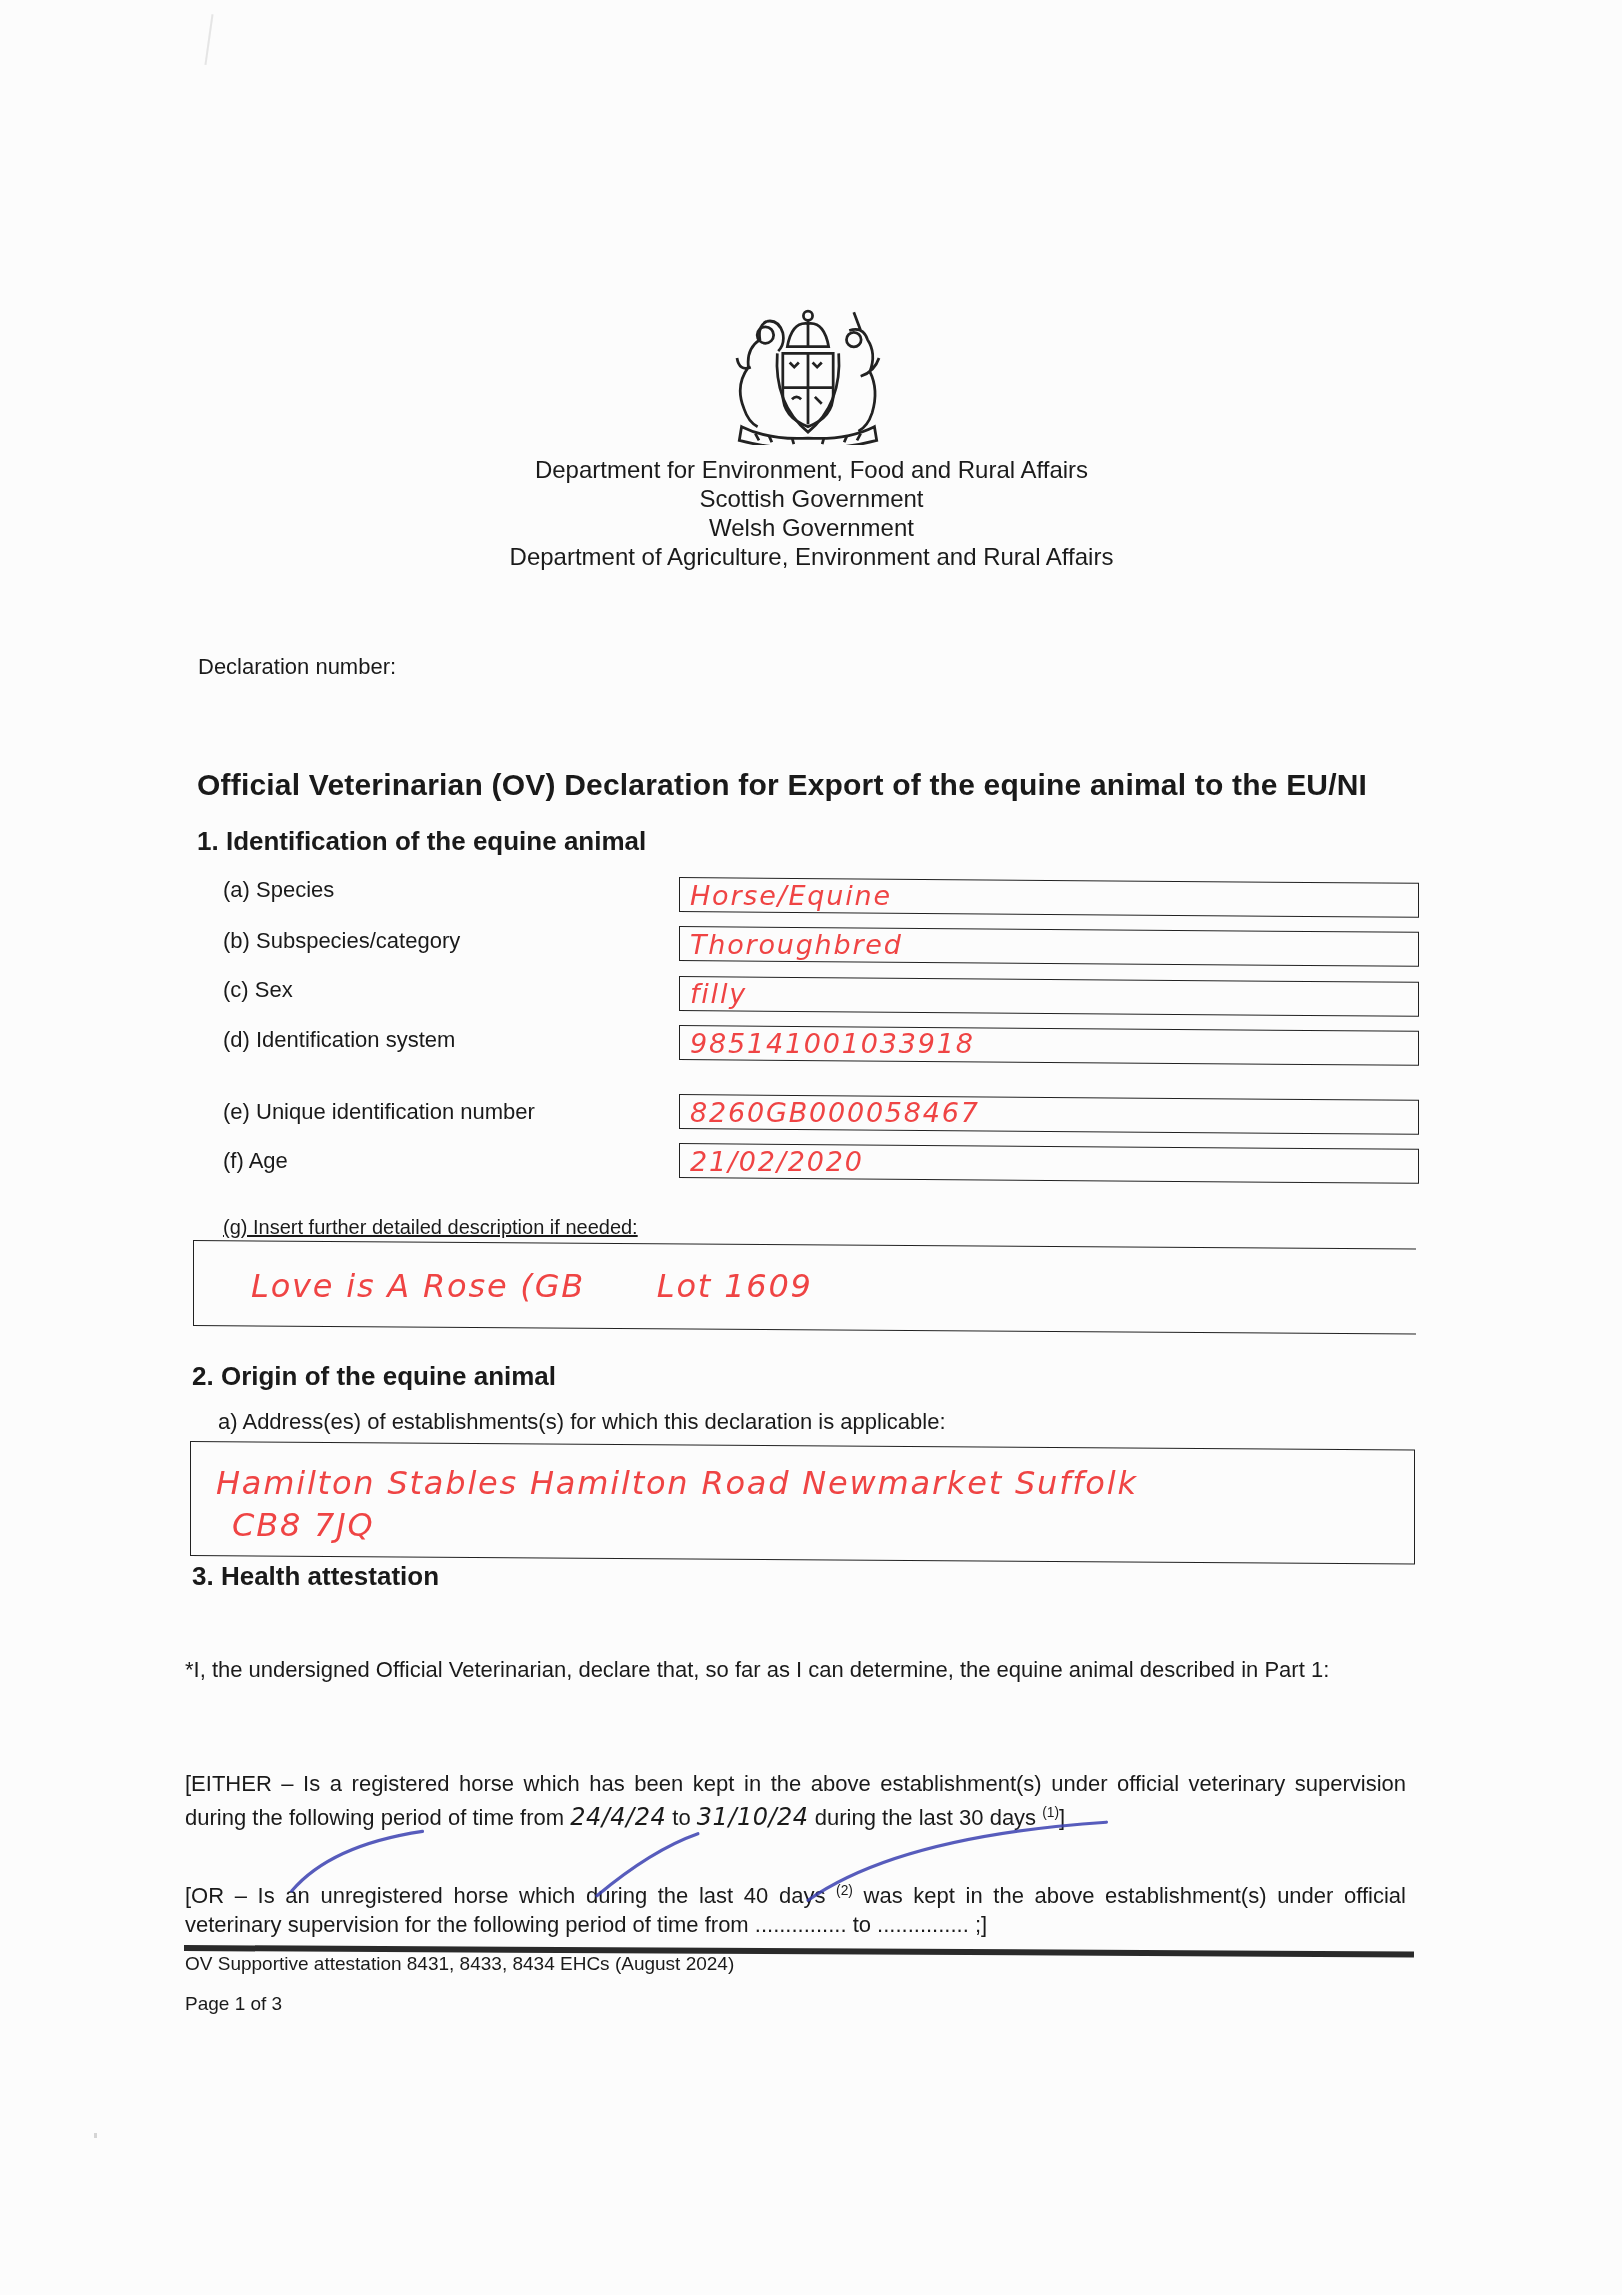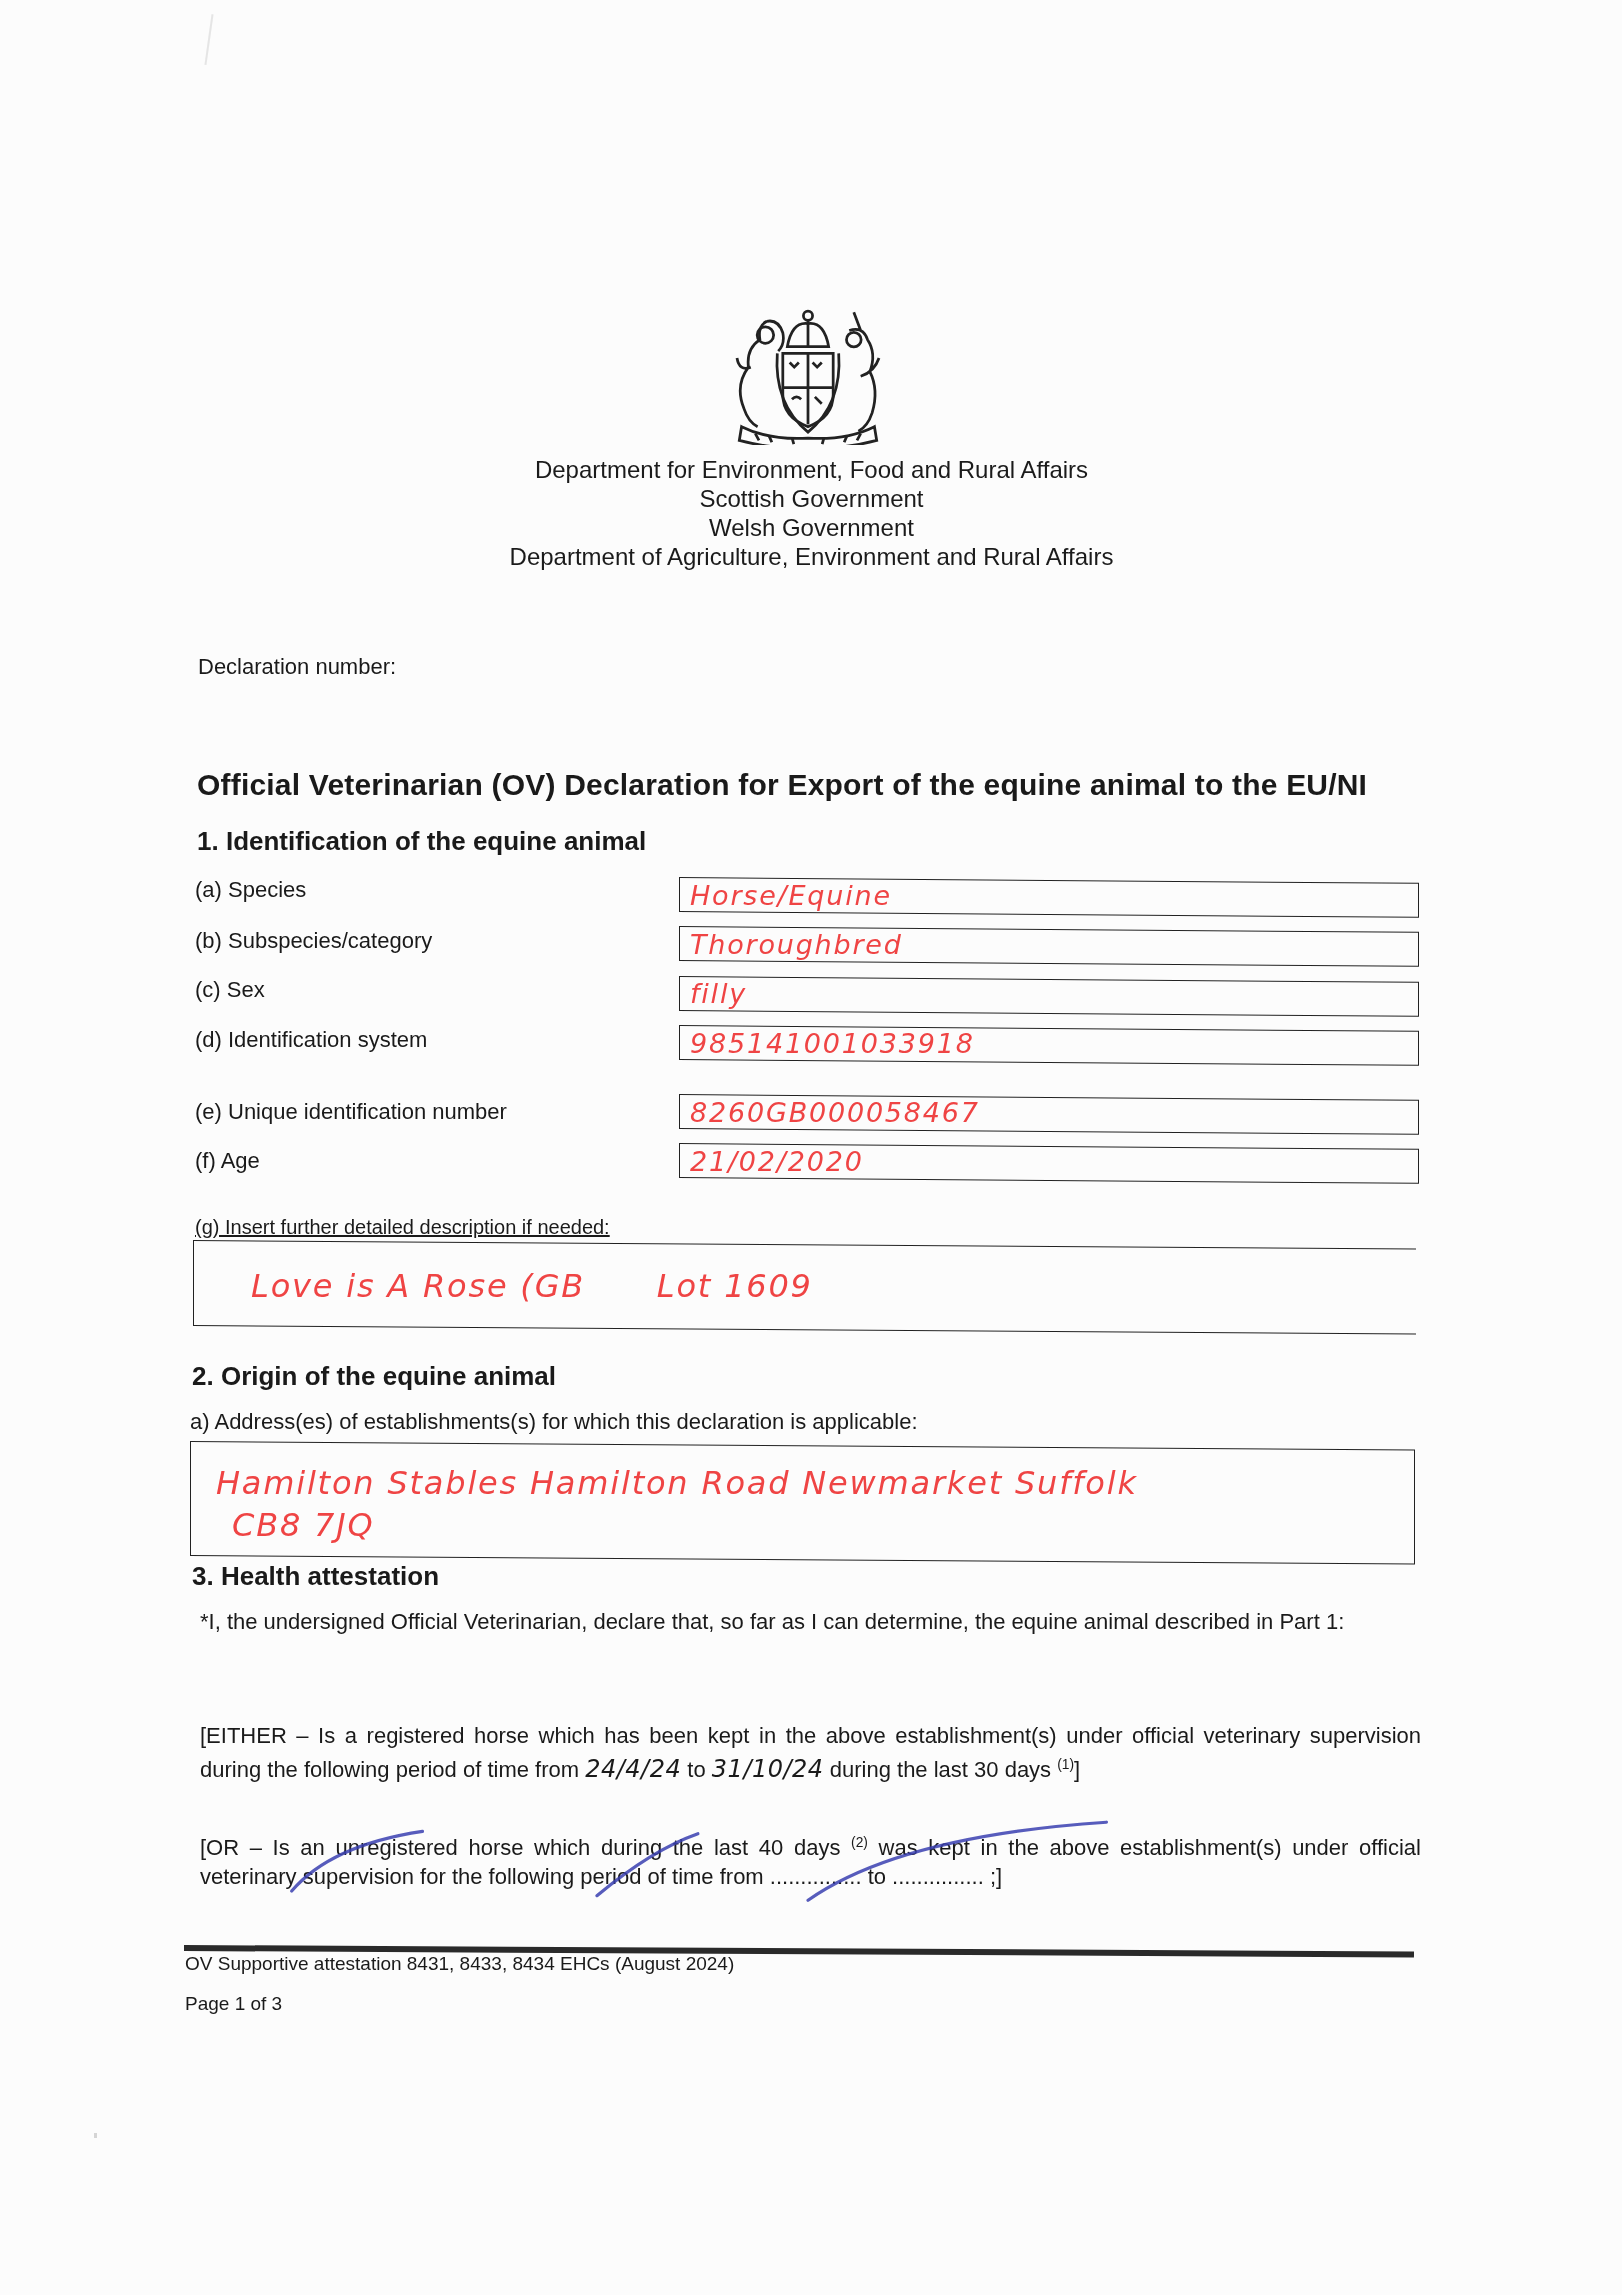--- a/index.html
+++ b/index.html
@@ -59,20 +59,21 @@
       white-space: nowrap;
     }
     .sec-heading {
       font-size: 26px;
       font-weight: bold;
       white-space: nowrap;
     }
     .field-label {
       font-size: 22px;
       white-space: nowrap;
+      margin-left: 28px;
     }
     .field-box {
       position: absolute;
       left: 679px;
       width: 740px;
       height: 35px;
       border: 1.8px solid #222;
       box-sizing: border-box;
       transform: skewY(0.45deg);
       transform-origin: left top;
@@ -102,25 +103,26 @@
       transform-origin: left top;
     }
     .big-box .hand {
       position: absolute;
       font-size: 32px;
       line-height: 44px;
       transform: skewY(-0.4deg);
     }
     .para {
       position: absolute;
-      left: 200px;
+      left: 185px;
       width: 1221px;
       font-size: 22px;
       line-height: 29px;
       text-align: justify;
+      margin-top: 48px;
     }
     .inline-hand {
       font-family: "DejaVu Sans", sans-serif;
       font-style: italic;
       font-size: 24px;
       letter-spacing: 0.5px;
     }
     sup { font-size: 13.8px; }
     .strike-overlay {
       position: absolute;

